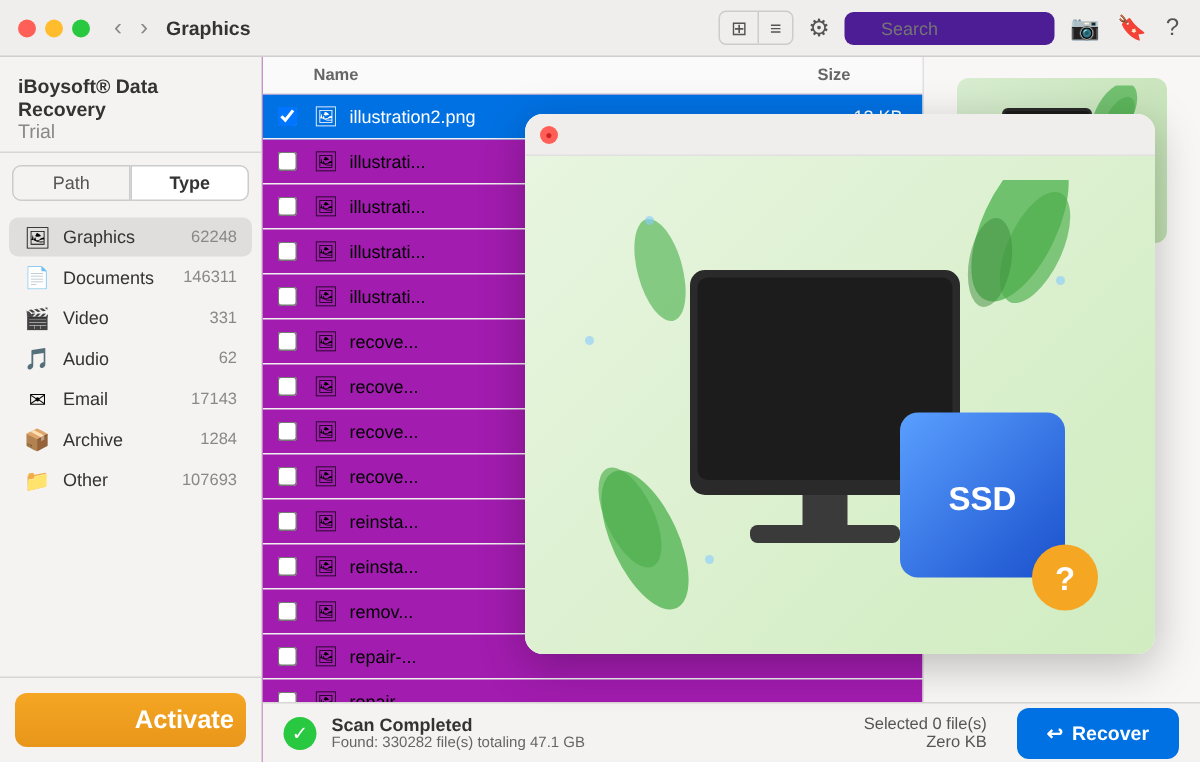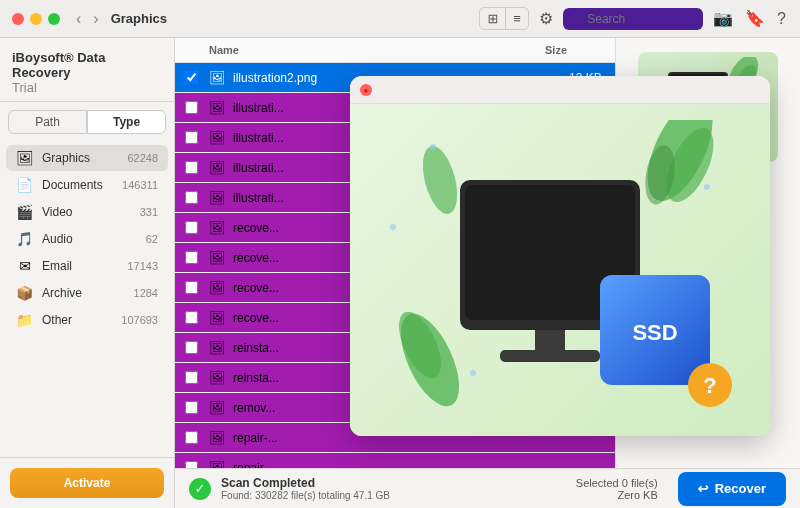--- a/index.html
+++ b/index.html
@@ -180,23 +180,24 @@
       padding: 10px;
       border-top: 1px solid #d8d6d4;
     }
     .activate-btn {
       width: 100%;
       padding: 8px;
       background: linear-gradient(to bottom, #f5a623, #e8961a);
       border: none;
       border-radius: 8px;
       color: white;
-      font-size: 12px;
+      font-size: 17px;
       font-weight: 600;
       cursor: pointer;
+      text-align: right;
     }
 
     
     .content-area {
       flex: 1;
       display: flex;
       flex-direction: column;
       overflow: hidden;
       background: #a21caf;
     }

